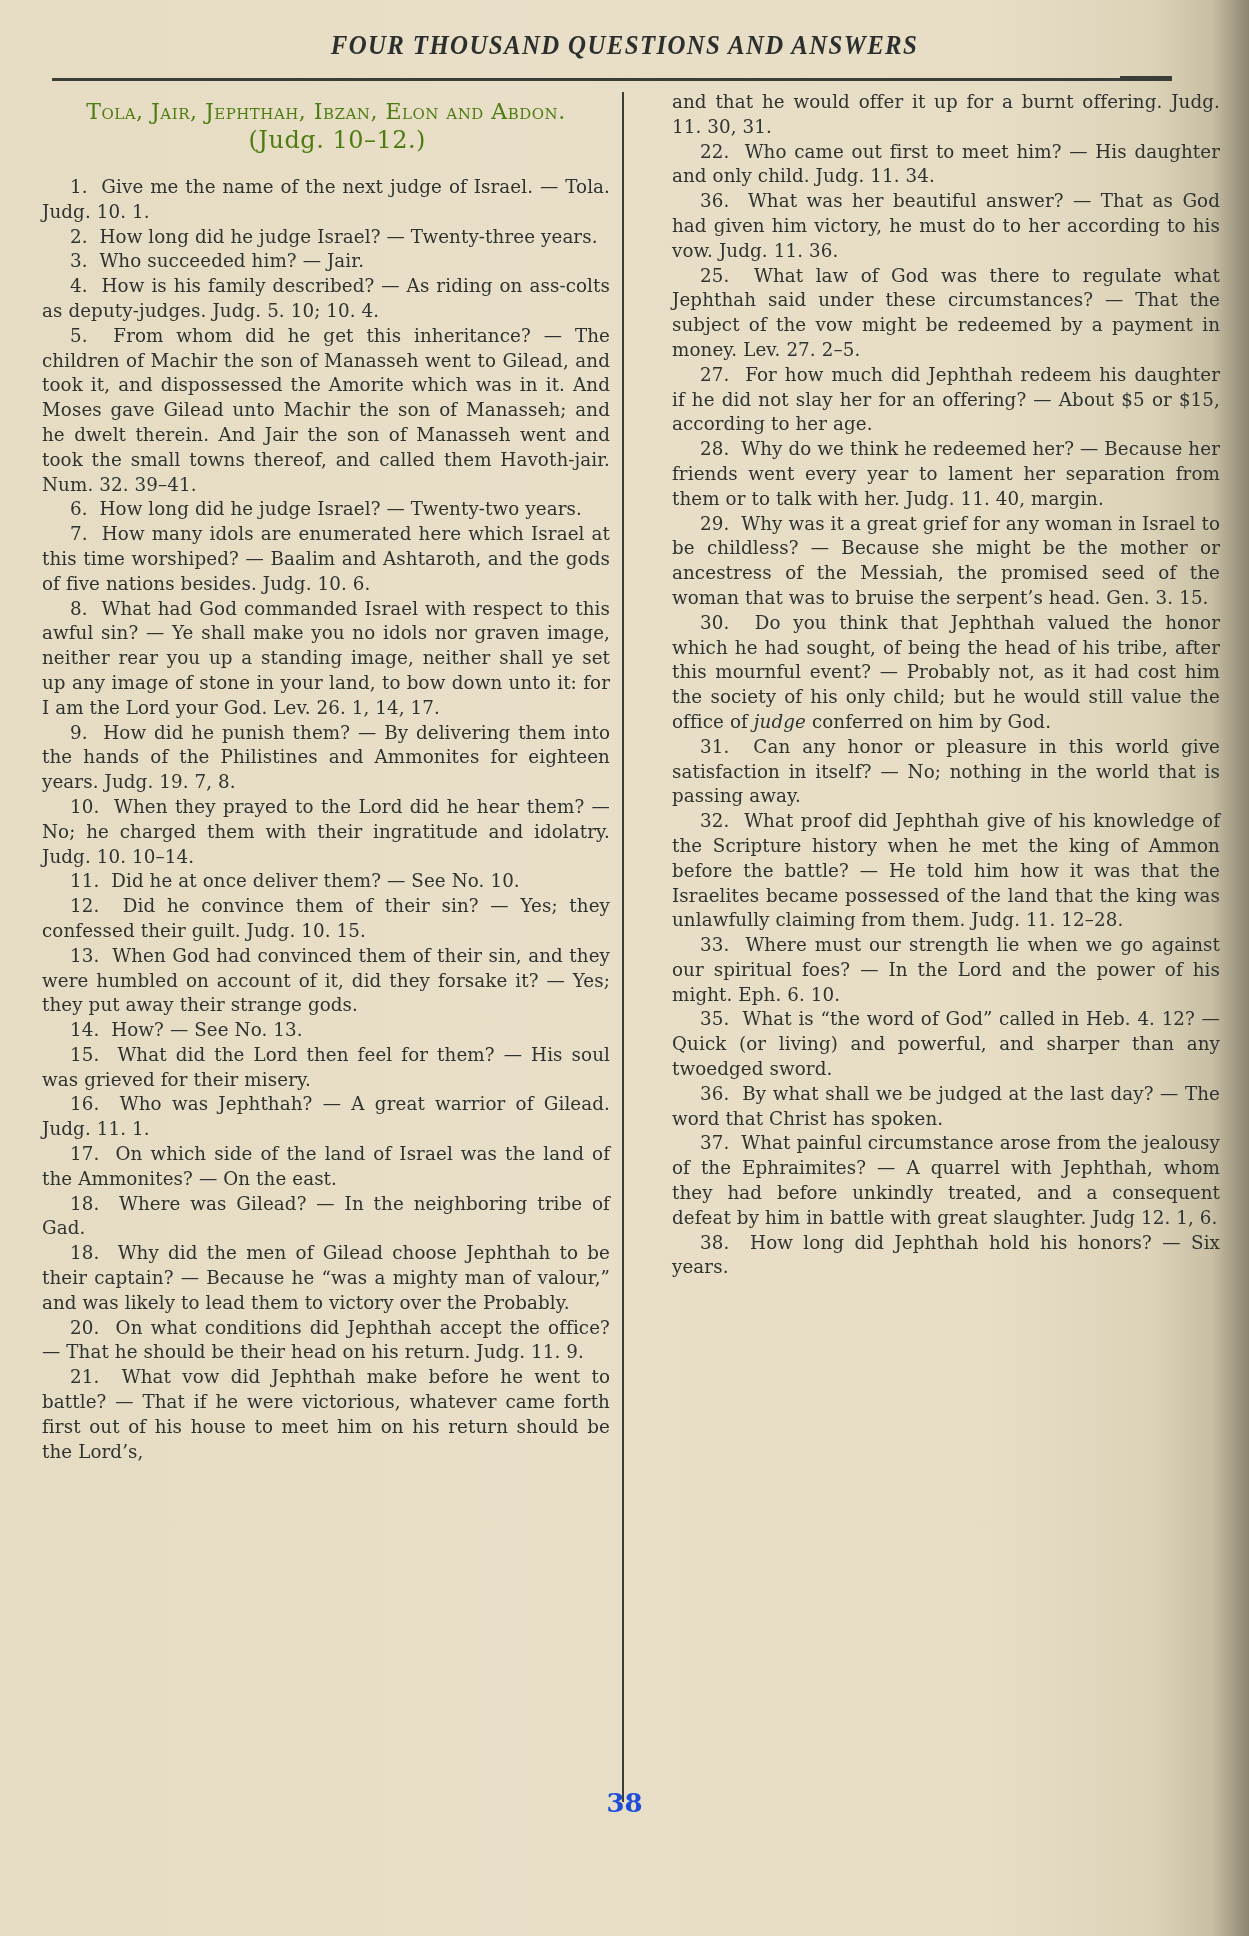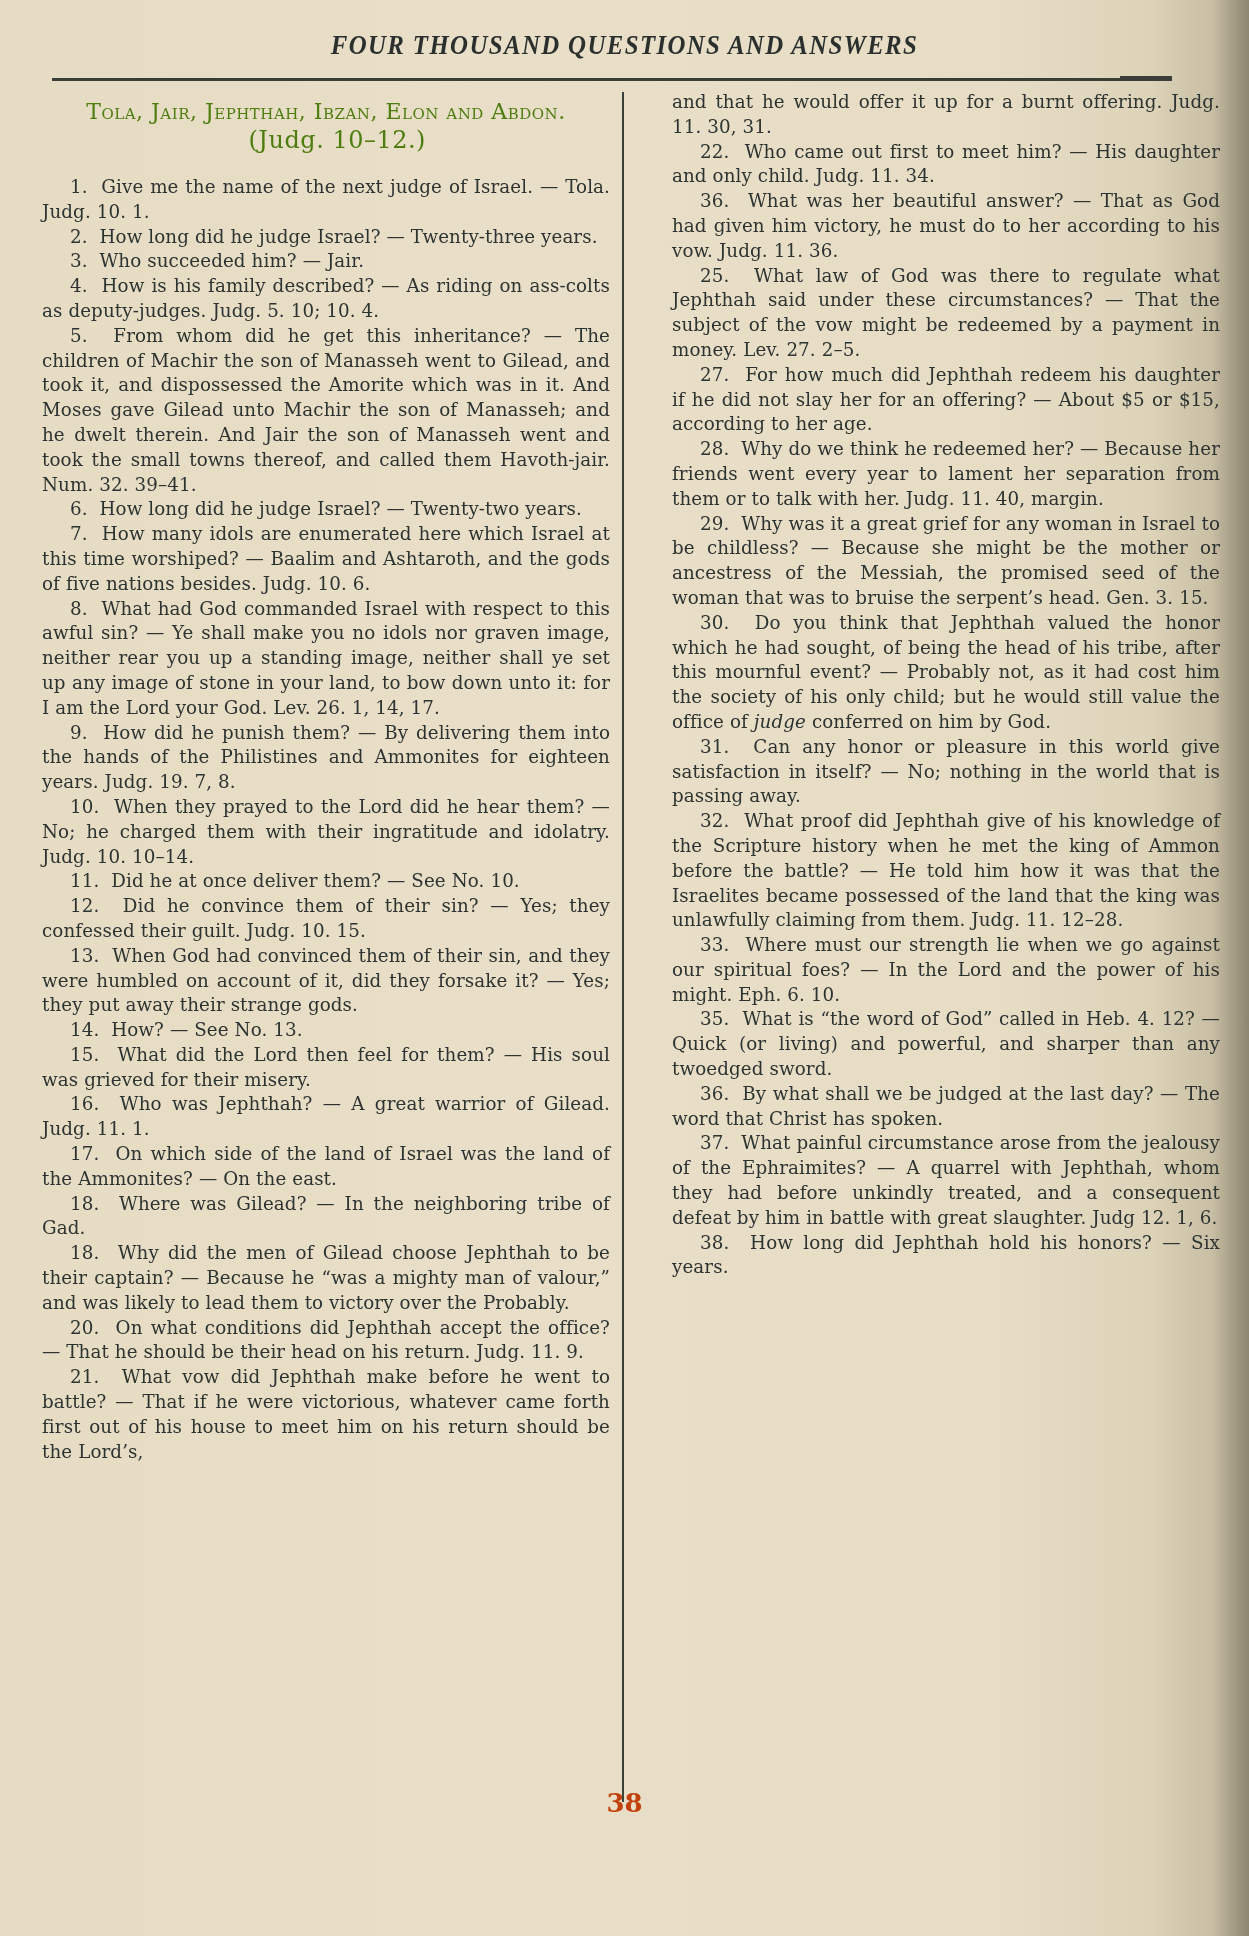--- a/index.html
+++ b/index.html
@@ -38,21 +38,21 @@
     text-align:center; font-size:22px; line-height:28px; margin:8px 0 20px 0;
     font-variant:small-caps; letter-spacing:0.5px; color:#4d7c0f;
   }
   .section-title .ref { font-variant:normal; font-size:24px; }
   .qa { text-indent:28px; margin:0; }
   .qa .num { }
   .qa em { }
   .continuation { text-indent:0; margin:0; }
   .page-number {
     position:absolute; left:0; width:1249px; top:1788px; text-align:center;
-    font-size:26px; font-weight:bold; color:#c2410c;
+    font-size:26px; font-weight:bold; color:#1d4ed8;
   }
 </style>
 </head>
 <body>
 
 <div class="running-head">FOUR THOUSAND QUESTIONS AND ANSWERS</div>
 <div class="head-rule"></div>
 <div class="head-rule-right"></div>
 <div class="col-divider"></div>
 

